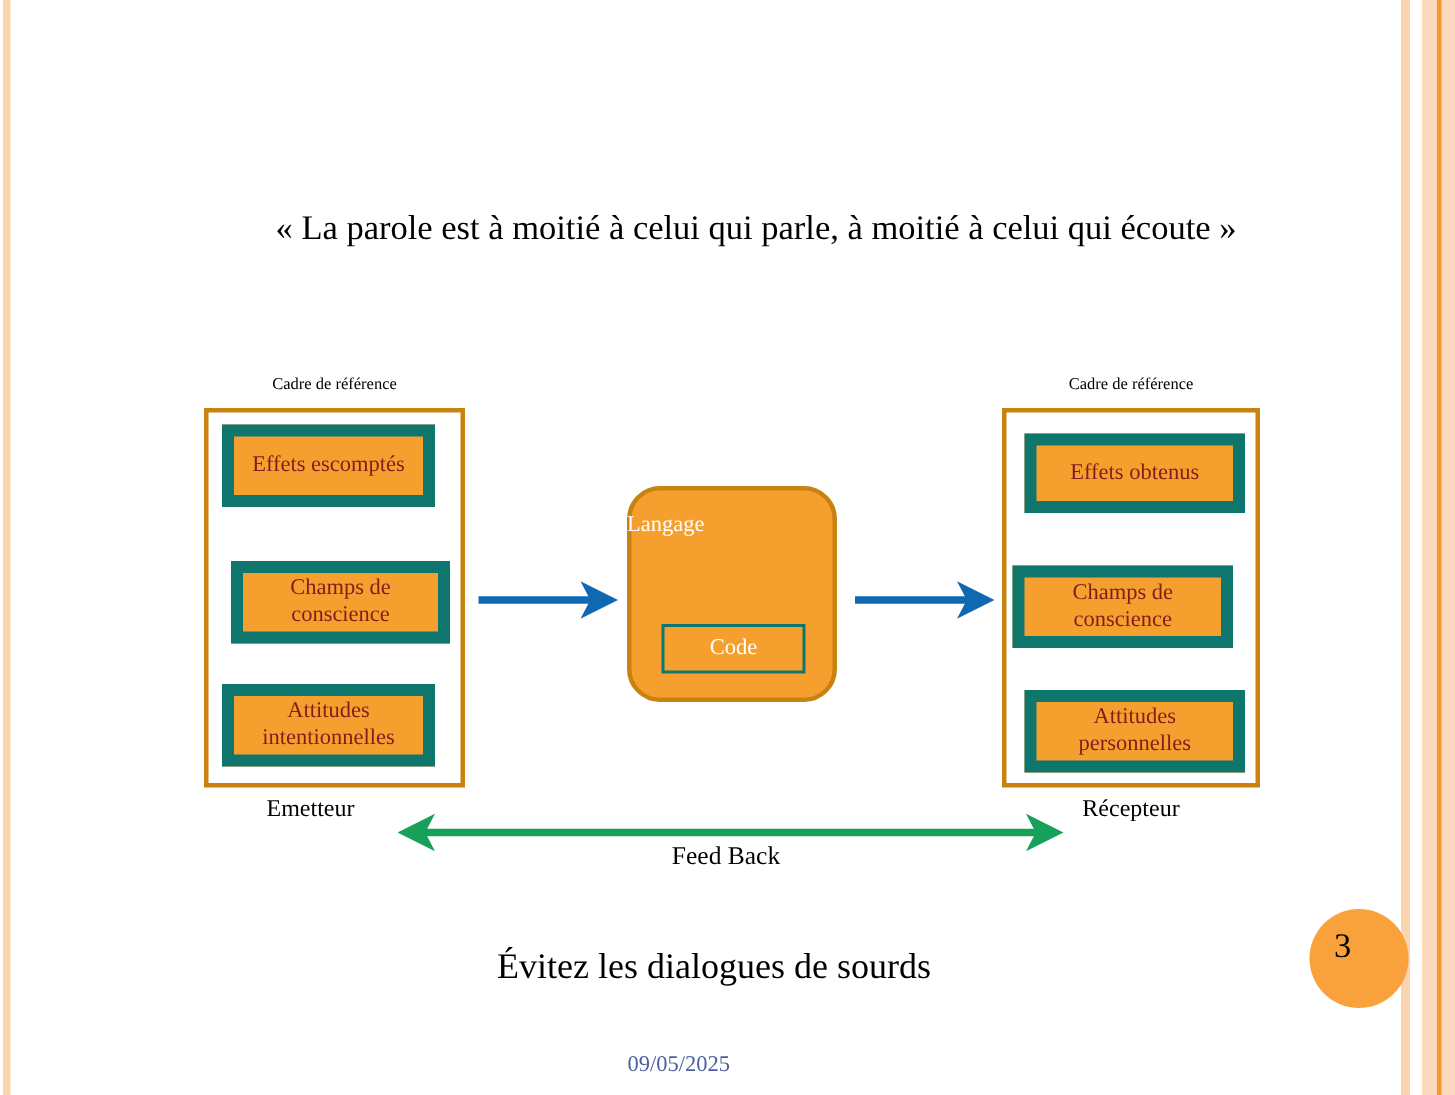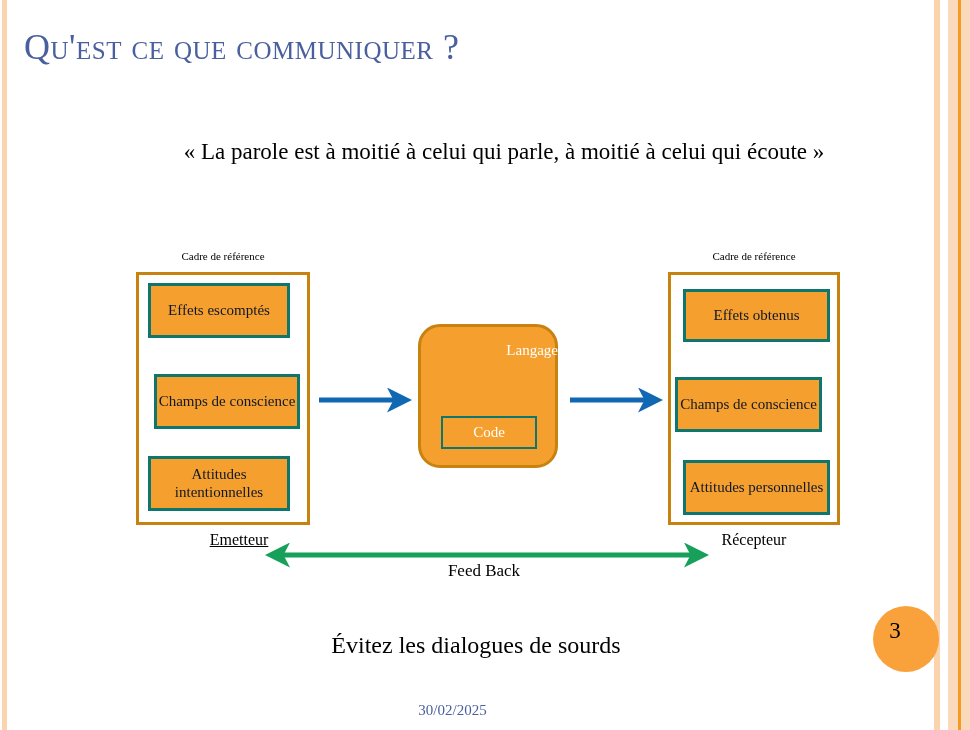--- a/index.html
+++ b/index.html
@@ -78,23 +78,23 @@
   }
   .frame {
     position: absolute;
     border: 3px solid #c8820f;
     background: #ffffff;
     box-sizing: border-box;
   }
   .obox {
     position: absolute;
     background: #f5a02e;
-    border: 3px solid #0f766e;
-    box-sizing: border-box;
-    color: #0f172a;
+    border: 8px solid #0f766e;
+    box-sizing: border-box;
+    color: #7f1d1d;
     font-size: 15px;
     line-height: 1.15;
     display: flex;
     align-items: center;
     justify-content: center;
     text-align: center;
   }
 
   
   #frame-left { left: 136px; top: 272px; width: 174px; height: 253px; }
@@ -113,21 +113,21 @@
     position: absolute;
     left: 418px; top: 324px; width: 140px; height: 144px;
     background: #f5a02e;
     border: 3px solid #c8820f;
     border-radius: 22px;
     box-sizing: border-box;
   }
   #label-langage {
     position: absolute;
     left: 418px; top: 342px; width: 140px;
-    text-align: right;
+    text-align: left;
     color: #ffffff;
     font-size: 15px;
   }
   #box-code {
     position: absolute;
     left: 441px; top: 416px; width: 96px; height: 33px;
     background: #f5a02e;
     border: 2px solid #0f766e;
     box-sizing: border-box;
     color: #ffffff;
@@ -188,30 +188,29 @@
 </head>
 <body>
 
 <div id="slide">
 
   <div class="stripe" id="stripe-left"></div>
   <div class="stripe" id="stripe-right-thin"></div>
   <div class="stripe" id="stripe-right-band"></div>
   <div class="stripe" id="stripe-right-line"></div>
 
-  <div id="title">Qu'est ce que communiquer ?</div>
 
   <div id="quote">« La parole est à moitié à celui qui parle, à moitié à celui qui écoute »</div>
 
   <div class="cadre-label" style="left:136px; top:250px; width:174px;">Cadre de référence</div>
   <div class="frame" id="frame-left"></div>
   <div class="obox" id="box-effets-escomptes">Effets escomptés</div>
   <div class="obox" id="box-champs-left">Champs de conscience</div>
   <div class="obox" id="box-attitudes-left">Attitudes intentionnelles</div>
-  <div class="role-label" style="left:152px; top:531px; width:174px;text-decoration:underline;">Emetteur</div>
+  <div class="role-label" style="left:120px; top:531px; width:174px;">Emetteur</div>
 
   <div id="box-langage"></div>
   <div id="label-langage">Langage</div>
   <div id="box-code">Code</div>
 
   <div class="cadre-label" style="left:668px; top:250px; width:172px;">Cadre de référence</div>
   <div class="frame" id="frame-right"></div>
   <div class="obox" id="box-effets-obtenus">Effets obtenus</div>
   <div class="obox" id="box-champs-right">Champs de conscience</div>
   <div class="obox" id="box-attitudes-right">Attitudes personnelles</div>
@@ -233,17 +232,17 @@
     <line x1="319" y1="400" x2="400" y2="400" stroke="#1068b3" stroke-width="5" marker-end="url(#bluehead)"></line>
 
     <line x1="570" y1="400" x2="651" y2="400" stroke="#1068b3" stroke-width="5" marker-end="url(#bluehead)"></line>
 
     <line x1="277" y1="555" x2="697" y2="555" stroke="#16a05a" stroke-width="5" marker-end="url(#greenheadE)" marker-start="url(#greenheadS)"></line>
   </svg>
 
   <div id="label-feedback">Feed Back</div>
 
   <div id="footer-message">Évitez les dialogues de sourds</div>
-  <div id="footer-date">30/02/2025</div>
+  <div id="footer-date">09/05/2025</div>
   <div id="page-number-badge"></div>
   <div id="page-number-text">3</div>
 
 </div>
 
 </body></html>

